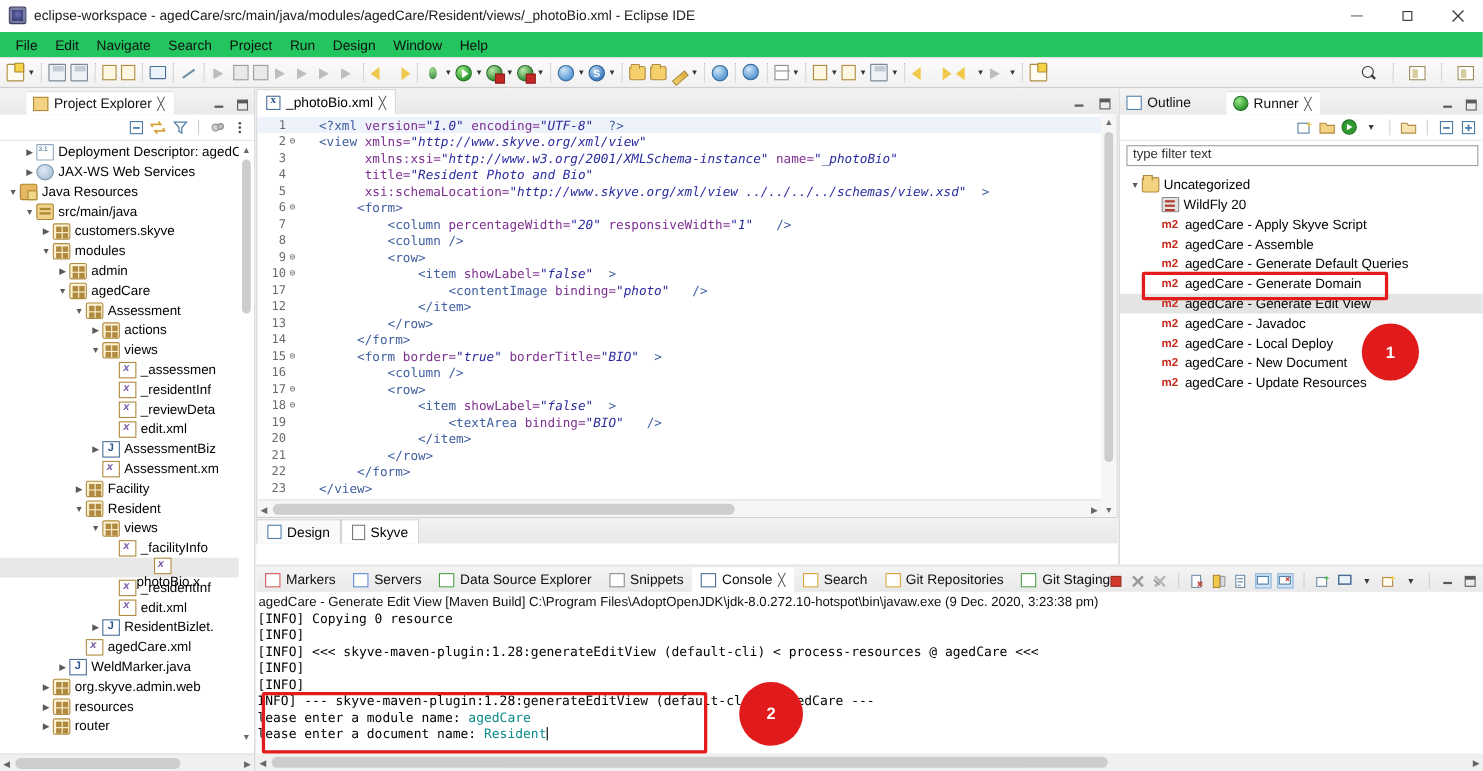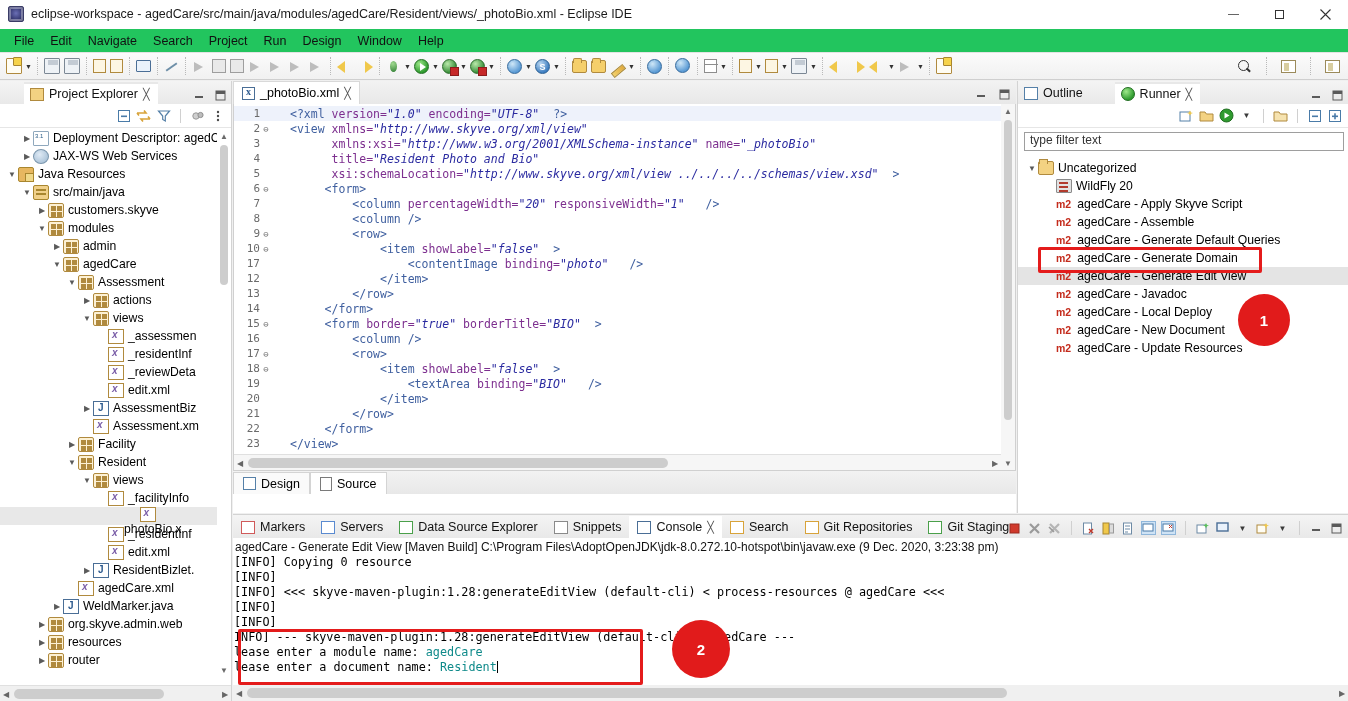--- a/index.html
+++ b/index.html
@@ -688,21 +688,21 @@
     </div>
 
     <div class="editor-bottom">
       <div class="dstabs">
         <div class="dstab">
           <span style="width:13px;height:13px;background:#fff;border:1px solid #5580a8;display:inline-block;position:relative;"></span>
           <span>Design</span>
         </div>
         <div class="dstab active">
           <span style="width:12px;height:14px;background:#fff;border:1px solid #7a7a7a;display:inline-block;"></span>
-          <span>Source</span>
+          <span>Skyve</span>
         </div>
       </div>
     </div>
   </div>
 
   <div class="panel" id="runner-panel">
     <div class="view-tabbar">
       <div class="view-tab">
         <span style="width:14px;height:13px;background:#fff;border:1px solid #5580a8;display:inline-block;"></span>
         <span>Outline</span>

